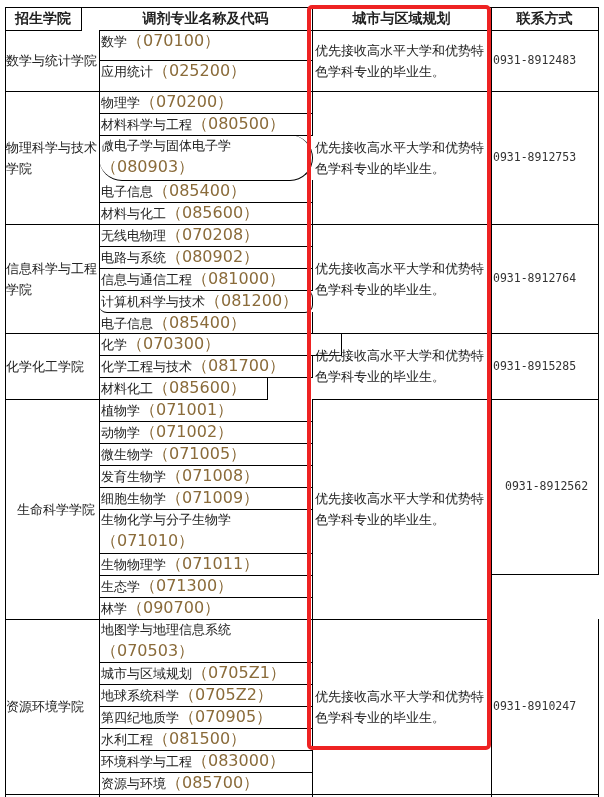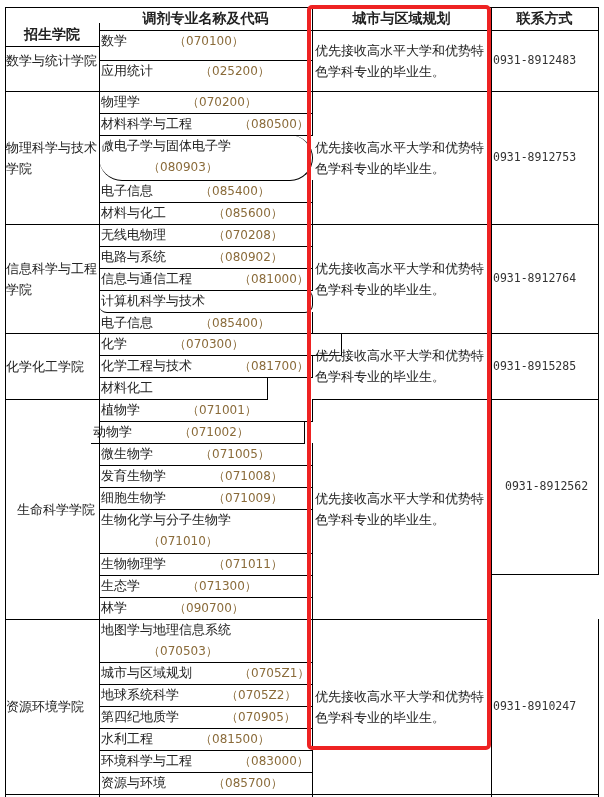--- a/index.html
+++ b/index.html
@@ -7,34 +7,34 @@
          font-family: "DejaVu Sans", "Liberation Sans", sans-serif; color: #222; }
   .cell { position: absolute; box-sizing: border-box; border-right: 1px solid #000; border-bottom: 1px solid #000;
           font-size: 13px; line-height: 21px; overflow: hidden; }
   .hdr { font-family: "DejaVu Serif", "Liberation Serif", serif; font-weight: bold; font-size: 14px;
          text-align: center; line-height: 22px; }
   .col-school { padding: 0 1px; display: flex; align-items: center; }
   .col-major { padding-left: 2px; }
   .col-req { padding: 0 3px 0 3px; display: flex; align-items: center; }
   .col-contact { padding-left: 2px; display: flex; align-items: center; font-size: 11.5px;
                  font-family: "DejaVu Sans Mono", "Liberation Mono", monospace; color: #333; }
-  .code { color: #8a6b3a; font-size: 12px; margin-left: 47px; }
+  .code { color: #8a6b3a; font-size: 16px; }
   .outer-left { position: absolute; left: 5px; top: 7px; width: 1px; height: 790px; background: #000; }
   .outer-top { position: absolute; left: 5px; top: 7px; width: 593px; height: 1px; background: #000; }
   .red-box { position: absolute; left: 307px; top: 5px; width: 184px; height: 745px;
              border: 4px solid #ee2222; border-radius: 5px; box-sizing: border-box; pointer-events: none; }
 </style>
 </head>
 <body>
 
 <div class="outer-top"></div>
 <div class="outer-left"></div>
 
 <div>
-  <div class="cell hdr" style="left:5px;top:7px;width:95px;height:24px;margin-top:16px;">招生学院</div>
+  <div class="cell hdr" style="left:5px;top:7px;width:77px;height:24px;">招生学院</div>
   <div class="cell hdr" style="left:99px;top:7px;width:214px;height:24px;">调剂专业名称及代码</div>
   <div class="cell hdr" style="left:312px;top:7px;width:180px;height:24px;">城市与区域规划</div>
   <div class="cell hdr" style="left:491px;top:7px;width:108px;height:24px;">联系方式</div>
 </div>
 
 <div id="body-rows">
     <div class="cell col-school" style="left:5px;top:30px;width:95px;height:62px;">数学与统计学院</div>
     <div class="cell col-major" style="left:99px;top:30px;width:214px;height:31px;"><span>数学</span><span class="code">（070100）</span></div>
     <div class="cell col-major" style="left:99px;top:60px;width:214px;height:32px;"><span>应用统计</span><span class="code">（025200）</span></div>
     <div class="cell col-req" style="left:312px;top:30px;width:180px;height:62px;">优先接收高水平大学和优势特色学科专业的毕业生。</div>
@@ -56,21 +56,21 @@
     <div class="cell col-req" style="left:312px;top:224px;width:180px;height:110px;">优先接收高水平大学和优势特色学科专业的毕业生。</div>
     <div class="cell col-contact" style="left:491px;top:224px;width:108px;height:110px;">0931-8912764</div>
     <div class="cell col-school" style="left:5px;top:333px;width:95px;height:67px;">化学化工学院</div>
     <div class="cell col-major" style="left:99px;top:333px;width:243px;height:23px;"><span>化学</span><span class="code">（070300）</span></div>
     <div class="cell col-major" style="left:99px;top:355px;width:214px;height:23px;"><span>化学工程与技术</span><span class="code">（081700）</span></div>
     <div class="cell col-major" style="left:99px;top:377px;width:169px;height:23px;"><span>材料化工</span><span class="code">（085600）</span></div>
     <div class="cell col-req" style="left:312px;top:333px;width:180px;height:67px;">优先接收高水平大学和优势特色学科专业的毕业生。</div>
     <div class="cell col-contact" style="left:491px;top:333px;width:108px;height:67px;">0931-8915285</div>
     <div class="cell col-school" style="left:5px;top:399px;width:95px;height:221px;padding-left:12px;">生命科学学院</div>
     <div class="cell col-major" style="left:99px;top:399px;width:214px;height:23px;"><span>植物学</span><span class="code">（071001）</span></div>
-    <div class="cell col-major" style="left:91px;top:421px;width:214px;height:23px;"><span>动物学</span><span class="code">（071002）</span></div>
+    <div class="cell col-major" style="left:99px;top:421px;width:214px;height:23px;"><span>动物学</span><span class="code">（071002）</span></div>
     <div class="cell col-major" style="left:99px;top:443px;width:214px;height:23px;"><span>微生物学</span><span class="code">（071005）</span></div>
     <div class="cell col-major" style="left:99px;top:465px;width:214px;height:23px;"><span>发育生物学</span><span class="code">（071008）</span></div>
     <div class="cell col-major" style="left:99px;top:487px;width:214px;height:23px;"><span>细胞生物学</span><span class="code">（071009）</span></div>
     <div class="cell col-major" style="left:99px;top:509px;width:214px;height:45px;"><span>生物化学与分子生物学</span><span class="code">（071010）</span></div>
     <div class="cell col-major" style="left:99px;top:553px;width:214px;height:23px;"><span>生物物理学</span><span class="code">（071011）</span></div>
     <div class="cell col-major" style="left:99px;top:575px;width:214px;height:23px;"><span>生态学</span><span class="code">（071300）</span></div>
     <div class="cell col-major" style="left:99px;top:597px;width:214px;height:23px;"><span>林学</span><span class="code">（090700）</span></div>
     <div class="cell col-req" style="left:312px;top:399px;width:180px;height:221px;">优先接收高水平大学和优势特色学科专业的毕业生。</div>
     <div class="cell col-contact" style="left:491px;top:399px;width:108px;height:176px;padding-left:14px;">0931-8912562</div>
     <div class="cell col-school" style="left:5px;top:619px;width:95px;height:176px;">资源环境学院</div>

